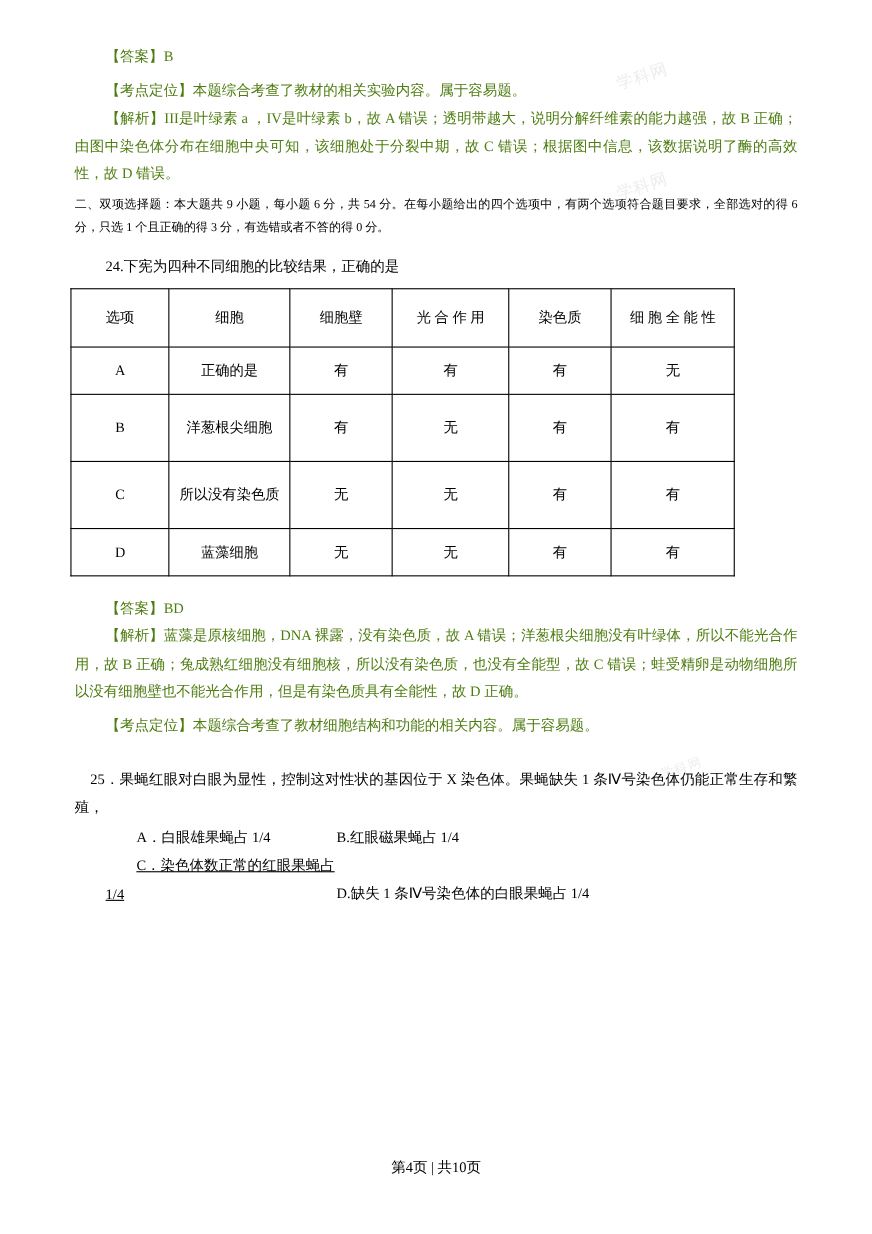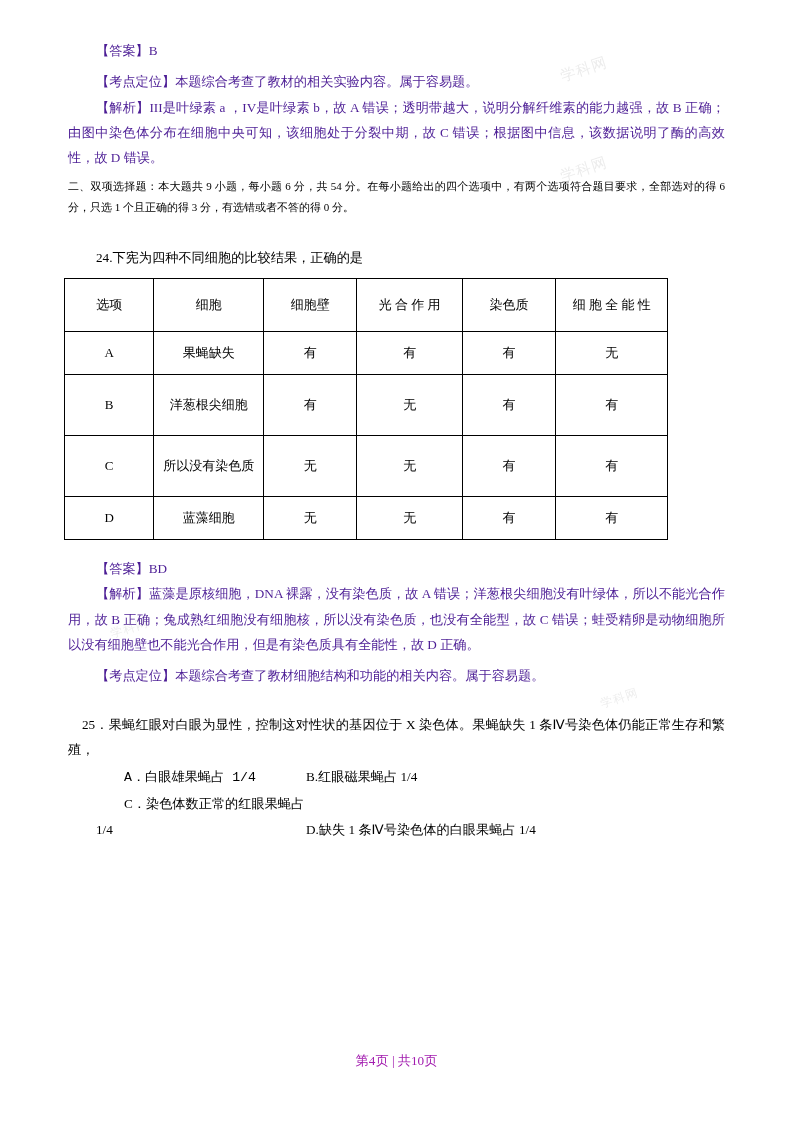--- a/index.html
+++ b/index.html
@@ -16,41 +16,41 @@
     overflow: hidden;
   }
   .page {
     position: relative;
     width: 793px;
     height: 1122px;
     box-sizing: border-box;
     padding: 36px 68px 0 68px;
   }
   .red {
-    color: #4c1d95;
+    color: #4d7c0f;
   }
   p {
     margin: 0;
     font-size: 13.2px;
     line-height: 1.92;
     text-align: justify;
   }
   .indent2 { text-indent: 28px; }
 
   .block-ans { margin-top: 2px; }
 
   
   .sec {
     margin-top: 5px;
     font-size: 11px;
     line-height: 1.95;
   }
 
   .q24 {
-    margin-top: 26px;
+    margin-top: 10px;
     font-size: 13.2px;
     text-indent: 28px;
   }
 
   table.cmp {
     border-collapse: collapse;
     margin: 8px 0 16px -4px;
     width: 604px;
     table-layout: fixed;
   }
@@ -87,31 +87,31 @@
   .afterTable { margin-top: 16px; }
 
   .q25 { margin-top: 23px; }
   .opts { margin-top: 2px; }
   .optrow {
     display: block;
     font-size: 13.2px;
     line-height: 1.95;
     text-indent: 28px;
   }
-  .opt-a { display: inline-block; width: 210px; font-family: Liberation Mono, monospace; }
-  .opt-c { display: inline-block; width: 210px; }
+  .opt-a { display: inline-block; width: 210px; }
+  .opt-c { display: inline-block; width: 210px; text-decoration: underline; }
 
   .footer {
     position: absolute;
     left: 0;
     right: 0;
     bottom: 52px;
     text-align: center;
     font-size: 13.2px;
-    color: #a21caf;
+    color: #000000;
   }
 
   
   .wm {
     position: absolute;
     color: rgba(140,140,140,0.16);
     font-size: 12px;
     letter-spacing: 1px;
     transform: rotate(-18deg);
     pointer-events: none;
@@ -164,21 +164,21 @@
         <th>细胞</th>
         <th>细胞壁</th>
         <th>光 合 作 用</th>
         <th>染色质</th>
         <th>细 胞 全 能 性</th>
       </tr>
     </thead>
     <tbody>
       <tr>
         <td>A</td>
-        <td>果蝇缺失</td>
+        <td>正确的是</td>
         <td>有</td>
         <td>有</td>
         <td>有</td>
         <td>无</td>
       </tr>
       <tr class="tall">
         <td>B</td>
         <td>
             <span class="cellwrap">洋葱根尖细胞</span>
           </td>

